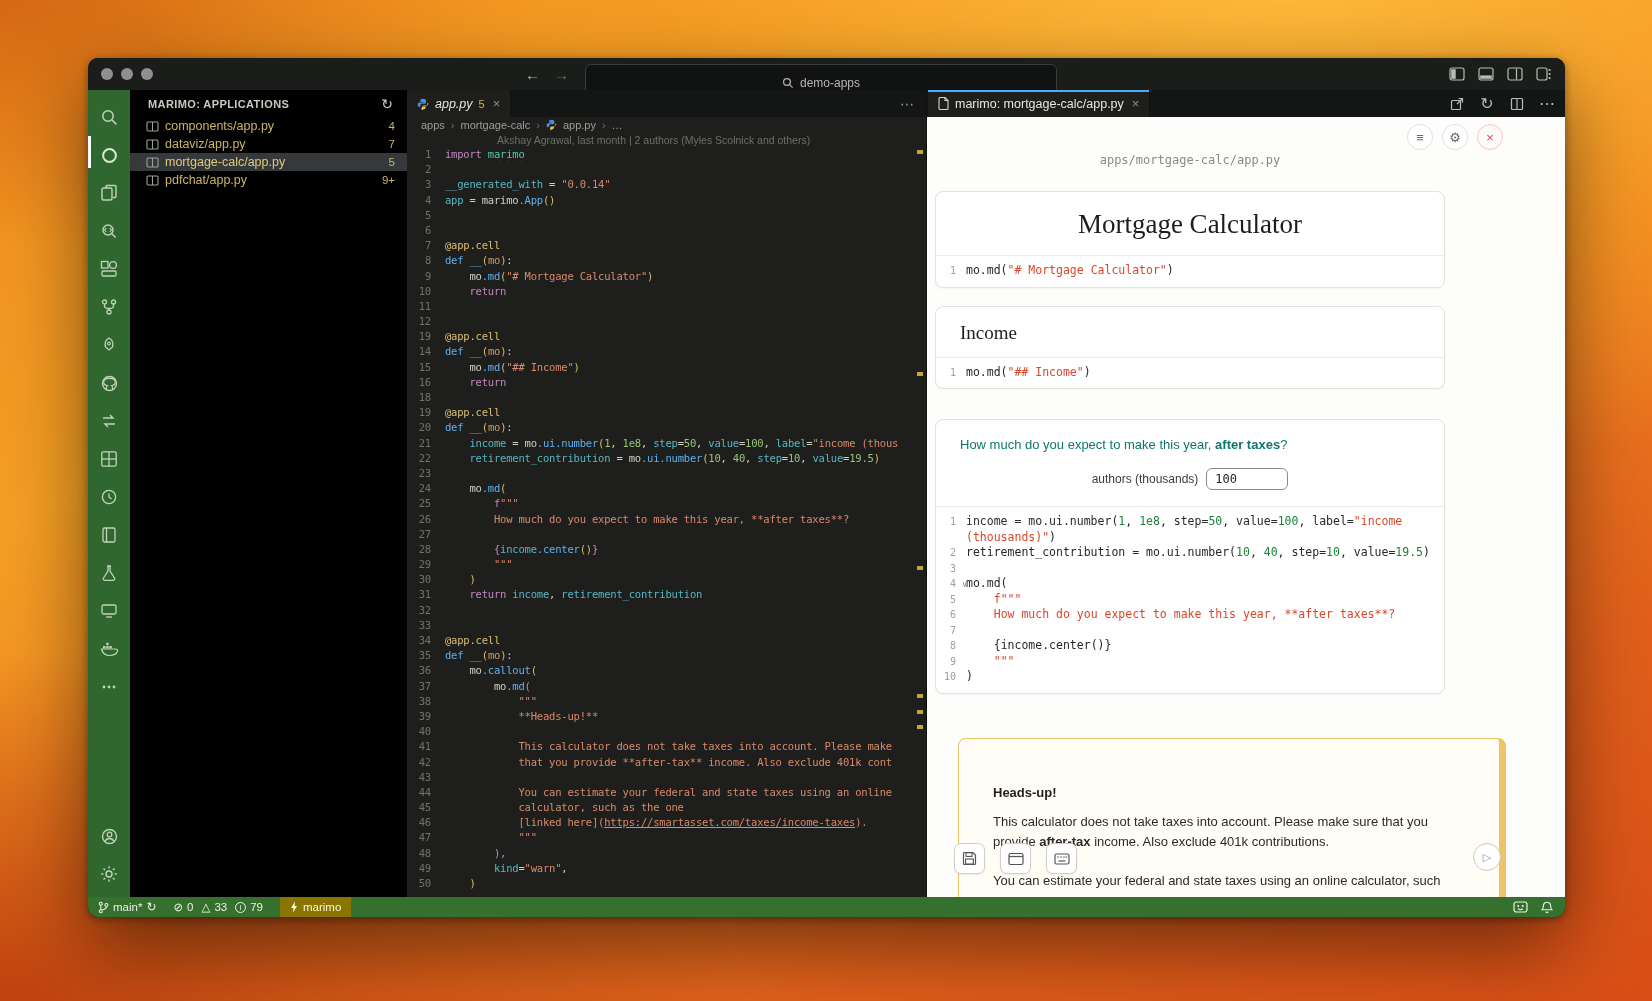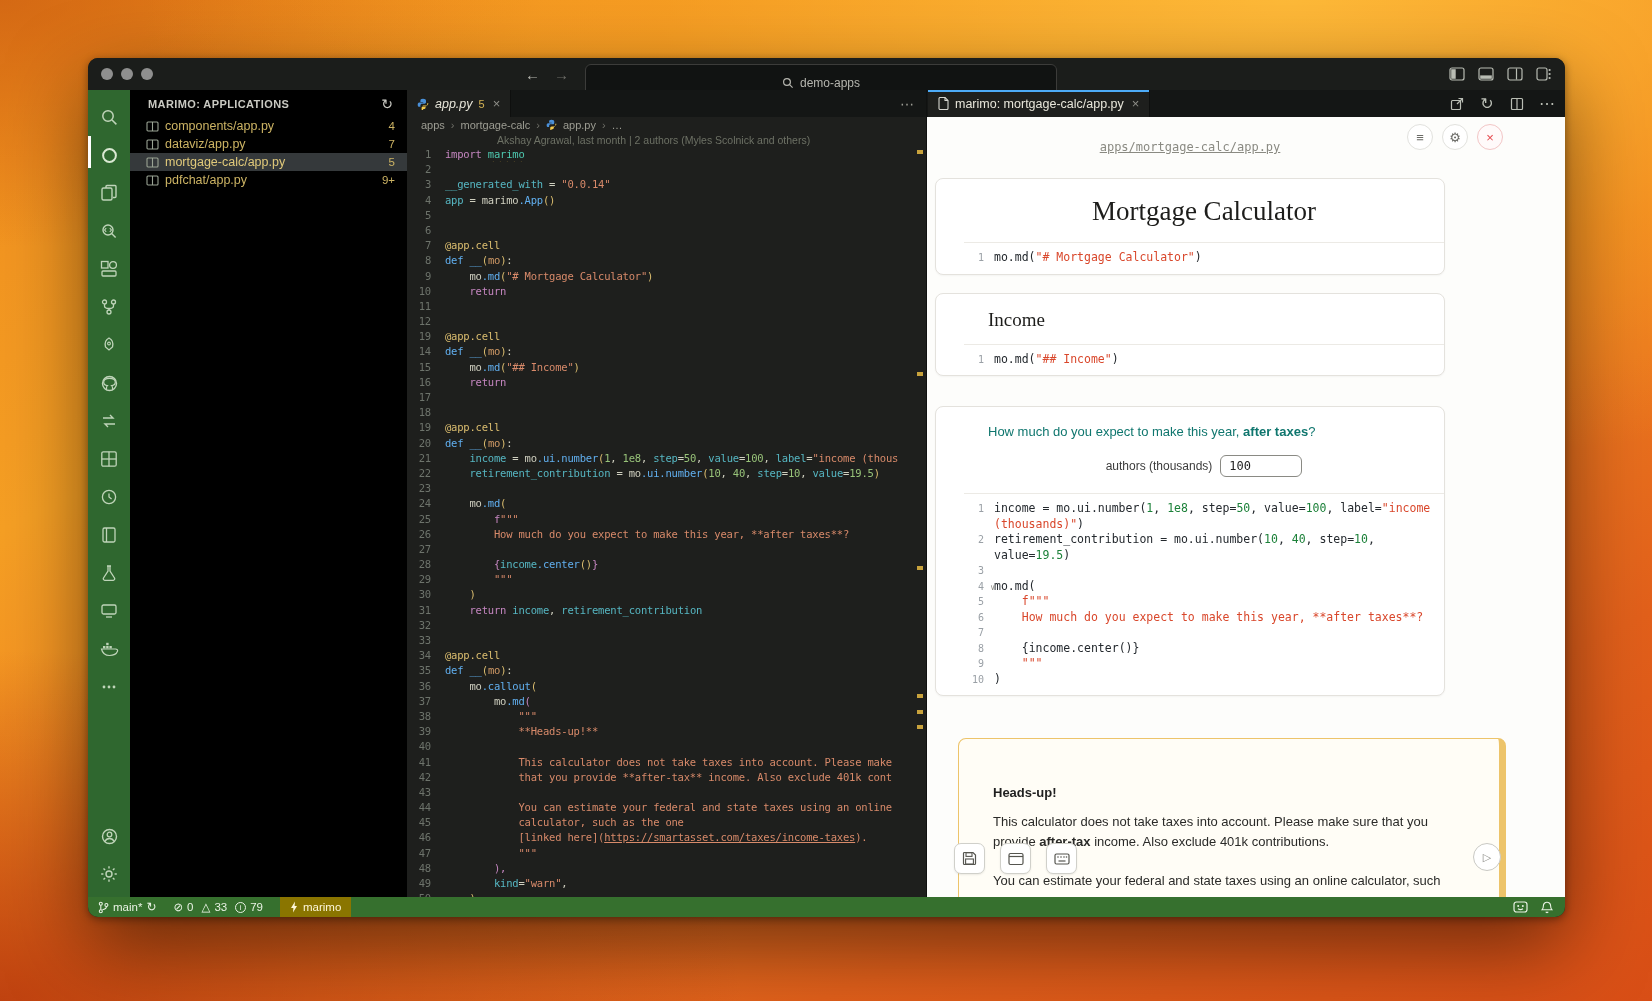--- a/index.html
+++ b/index.html
@@ -64,22 +64,22 @@
   .ruler-mark { position:absolute; right:3px; width:6px; height:4px; background:#c8a23c; }
   
   .rgroup { flex:1; position:relative; background:#141615; }
   .rg-actions { position:absolute; right:8px; top:0; height:27px; display:flex; align-items:center; gap:10px; color:#b9bdb4; }
   .rg-actions .wc { width:20px; }
   .webview { position:absolute; top:27px; left:0; right:0; bottom:0; background:#fdfdfb; overflow:hidden; }
   .wv-circles { position:absolute; top:7px; right:62px; display:flex; gap:9px; }
   .circlebtn { width:26px; height:26px; border-radius:50%; background:#fff; border:1px solid #e2e2de; display:flex; align-items:center; justify-content:center; font-size:13px; color:#6b6b66; }
   .circlebtn.closered { border-color:#f2c6c6; color:#e5484d; background:#fffafa; }
   .wv-col { position:absolute; left:8px; top:0; width:510px; }
-  .wv-filename { margin-top:23px; text-align:center; font-family:"DejaVu Sans Mono",monospace; font-size:12px; color:#8a8a82;text-decoration:underline; }
-  .card { background:#fff; border:1px solid #e4e2dd; border-radius:8px; box-shadow:0 1px 2px rgba(0,0,0,.04);padding-left:28px; }
+  .wv-filename { margin-top:36px; text-align:center; font-family:"DejaVu Sans Mono",monospace; font-size:12px; color:#8a8a82; }
+  .card { background:#fff; border:1px solid #e4e2dd; border-radius:8px; box-shadow:0 1px 2px rgba(0,0,0,.04); }
   .card1 { margin-top:24px; }
   .cardtitle-center { font-family:"Liberation Serif",serif; font-size:27px; color:#1d1d1b; text-align:center; padding:17px 0 15px; }
   .cardtitle-left { font-family:"Liberation Serif",serif; font-size:19px; color:#1d1d1b; text-align:left; padding:15px 0 13px 24px; }
   .cb { border-top:1px solid #eceae5; padding:7px 10px 8px 8px; }
   .mrow { display:flex; white-space:pre-wrap; font-family:"DejaVu Sans Mono",monospace; font-size:11.5px; line-height:15.5px; color:#24292e; }
   .mrow .g { width:22px; min-width:22px; text-align:right; padding-right:10px; color:#9aa0a6; font-size:10px; position:relative; }
   .mrow .g .fold { position:absolute; right:-1px; top:1px; font-size:8px; color:#8a8a84; }
   .md{color:#24292e}.ms{color:#d9472b}.mn{color:#1c8139}
   .card2 { margin-top:18px; }
   .card3 { margin-top:30px; }
@@ -361,21 +361,20 @@
             <div class="crow"><span class="g">7</span><span class="c"><span class="dec">@app.cell</span></span></div>
             <div class="crow"><span class="g">8</span><span class="c"><span class="fnk">def</span><span class="def"> </span><span class="fn">__</span><span class="pg">(</span><span class="param">mo</span><span class="pg">)</span><span class="def">:</span></span></div>
             <div class="crow"><span class="g">9</span><span class="c"><span class="def">    mo</span><span class="prop">.md</span><span class="pg">(</span><span class="str">"# Mortgage Calculator"</span><span class="pg">)</span></span></div>
             <div class="crow"><span class="g">10</span><span class="c"><span class="kw">    return</span></span></div>
             <div class="crow"><span class="g">11</span><span class="c"></span></div>
             <div class="crow"><span class="g">12</span><span class="c"></span></div>
             <div class="crow"><span class="g">19</span><span class="c"><span class="dec">@app.cell</span></span></div>
             <div class="crow"><span class="g">14</span><span class="c"><span class="fnk">def</span><span class="def"> </span><span class="fn">__</span><span class="pg">(</span><span class="param">mo</span><span class="pg">)</span><span class="def">:</span></span></div>
             <div class="crow"><span class="g">15</span><span class="c"><span class="def">    mo</span><span class="prop">.md</span><span class="pg">(</span><span class="str">"## Income"</span><span class="pg">)</span></span></div>
             <div class="crow"><span class="g">16</span><span class="c"><span class="kw">    return</span></span></div>
-            <div class="crow"><span class="g">17</span><span class="c"></span></div>
             <div class="crow"><span class="g">18</span><span class="c"></span></div>
             <div class="crow"><span class="g">19</span><span class="c"><span class="dec">@app.cell</span></span></div>
             <div class="crow"><span class="g">20</span><span class="c"><span class="fnk">def</span><span class="def"> </span><span class="fn">__</span><span class="pg">(</span><span class="param">mo</span><span class="pg">)</span><span class="def">:</span></span></div>
             <div class="crow"><span class="g">21</span><span class="c"><span class="def">    </span><span class="var">income</span><span class="def"> </span><span class="op">=</span><span class="def"> </span><span class="def">mo</span><span class="prop">.ui</span><span class="prop">.number</span><span class="pg">(</span><span class="num">1</span><span class="def">, </span><span class="num">1e8</span><span class="def">, </span><span class="var">step</span><span class="op">=</span><span class="num">50</span><span class="def">, </span><span class="var">value</span><span class="op">=</span><span class="num">100</span><span class="def">, </span><span class="var">label</span><span class="op">=</span><span class="str">"income (thous</span></span></div>
             <div class="crow"><span class="g">22</span><span class="c"><span class="def">    </span><span class="var">retirement_contribution</span><span class="def"> </span><span class="op">=</span><span class="def"> </span><span class="def">mo</span><span class="prop">.ui</span><span class="prop">.number</span><span class="pg">(</span><span class="num">10</span><span class="def">, </span><span class="num">40</span><span class="def">, </span><span class="var">step</span><span class="op">=</span><span class="num">10</span><span class="def">, </span><span class="var">value</span><span class="op">=</span><span class="num">19.5</span><span class="pg">)</span></span></div>
             <div class="crow"><span class="g">23</span><span class="c"></span></div>
             <div class="crow"><span class="g">24</span><span class="c"><span class="def">    mo</span><span class="prop">.md</span><span class="pg">(</span></span></div>
             <div class="crow"><span class="g">25</span><span class="c"><span class="kw">        f</span><span class="str">"""</span></span></div>
             <div class="crow"><span class="g">26</span><span class="c"><span class="str">        How much do you expect to make this year, **after taxes**?</span></span></div>
             <div class="crow"><span class="g">27</span><span class="c"></span></div>

